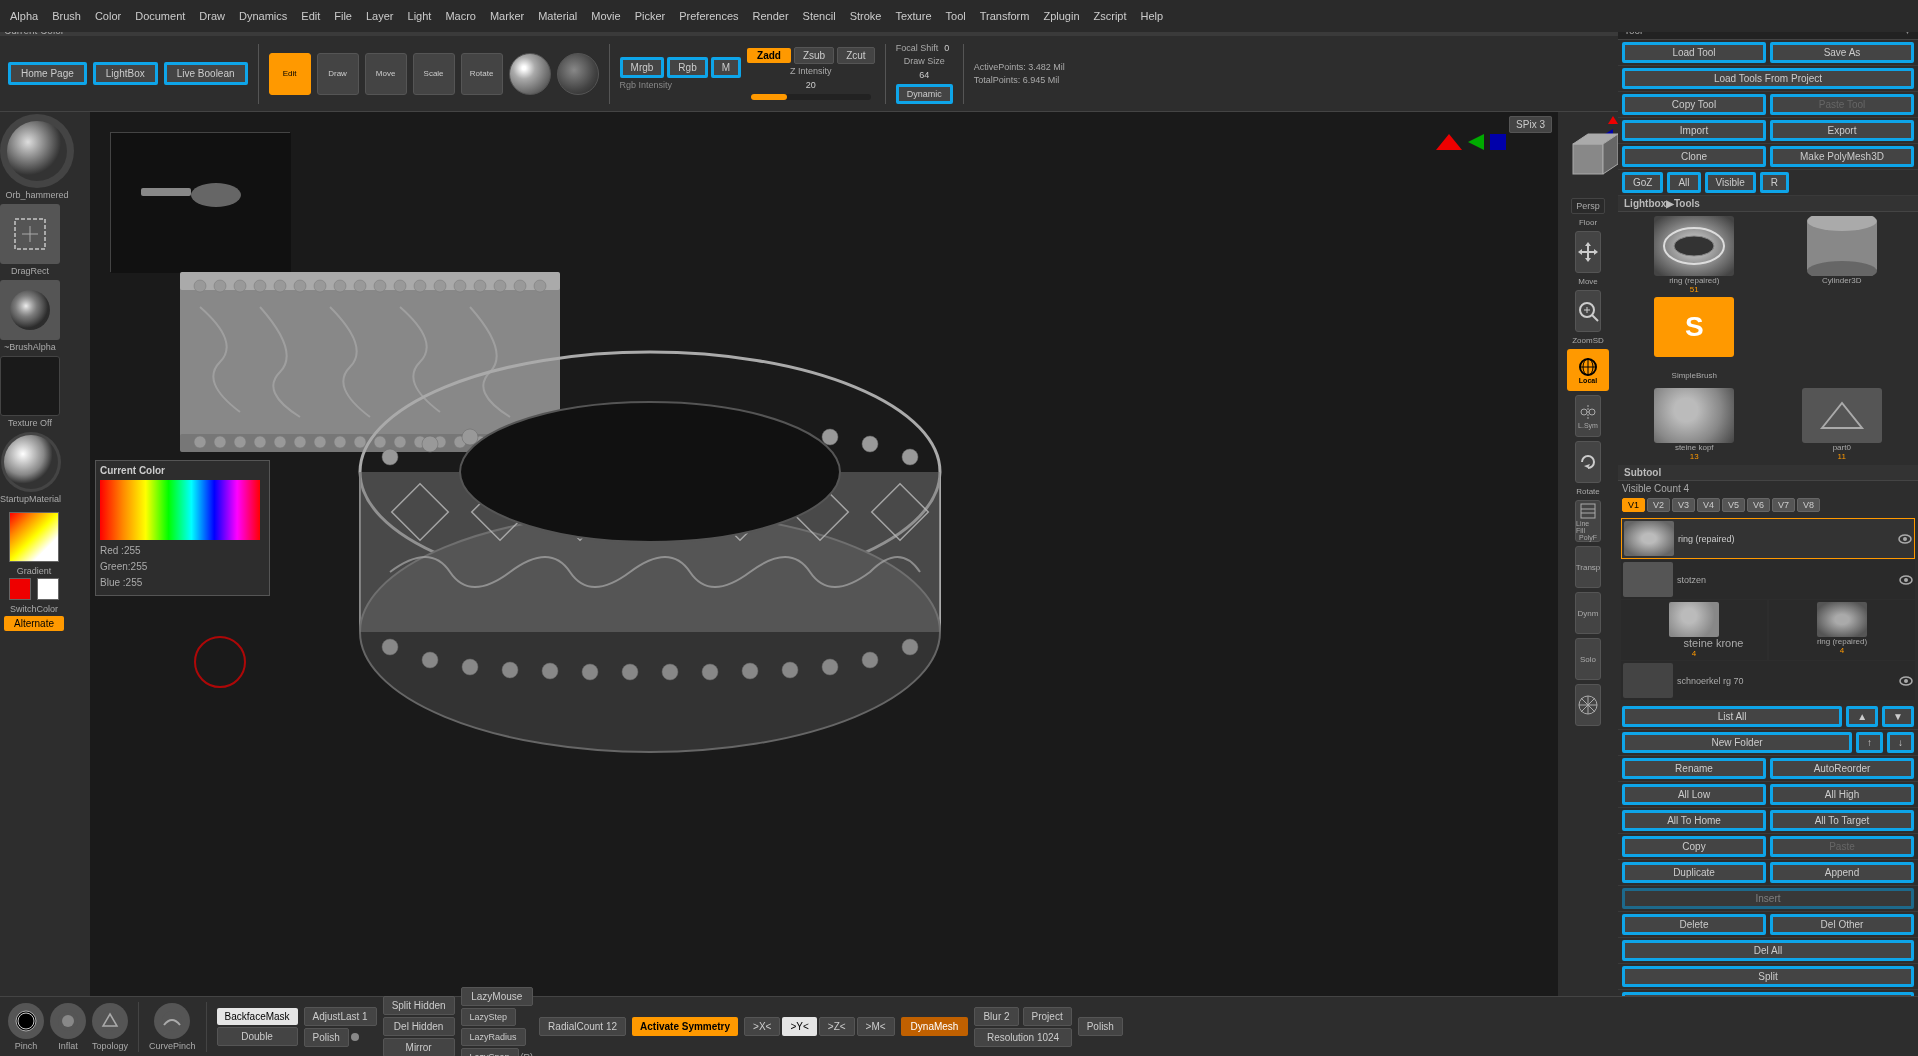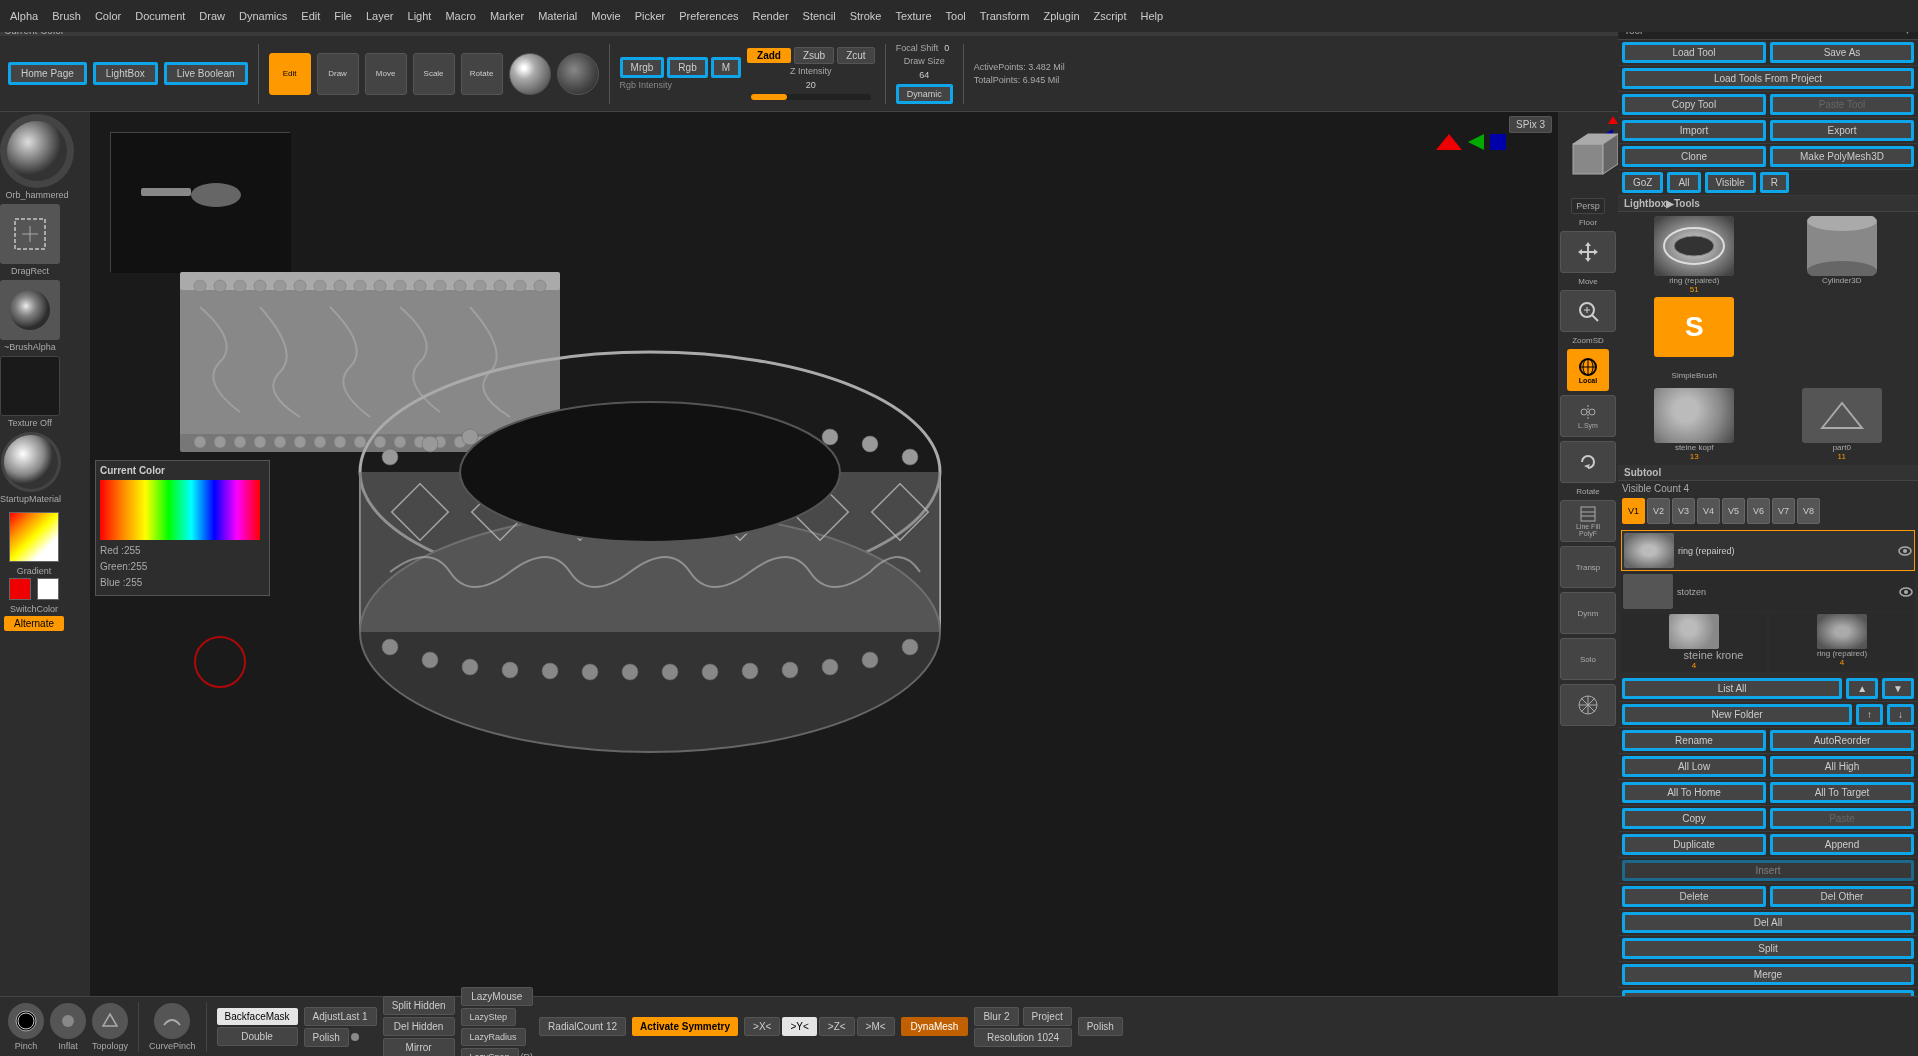--- a/index.html
+++ b/index.html
@@ -255,21 +255,21 @@
     
     .version-row {
       display: flex;
       gap: 2px;
       padding: 2px 4px;
     }
     .ver-btn {
       background: #555;
       color: #ccc;
       border: 1px solid #666;
-      padding: 7px 5px;
+      padding: 1px 5px;
       font-size: 9px;
       cursor: pointer;
       border-radius: 2px;
     }
     .ver-btn.active { background: #f90; color: #000; border-color: #f90; }
 
     .panel-section-title {
       background: #333;
       padding: 2px 6px;
       font-size: 10px;
@@ -308,21 +308,21 @@
       align-items: center;
       justify-content: center;
       flex-direction: column;
       cursor: pointer;
       font-size: 8px;
       color: #000;
       font-weight: bold;
     }
 
     .side-icon-btn {
-      width: 56px;
+      width: 26px;
       height: 42px;
       background: #444;
       border-radius: 3px;
       display: flex;
       align-items: center;
       justify-content: center;
       cursor: pointer;
       border: 1px solid #555;
     }
 
@@ -935,20 +935,28 @@
         <span style="font-size:11px;color:#aaa;margin-left:39px;">steine krone</span>
         <span style="font-size:8px;color:#f90;">4</span>
       </div>
       <div style="display:flex;flex-direction:column;align-items:center;background:#2a2a2a;padding:2px;cursor:pointer;">
         <div style="width:50px;height:35px;background:radial-gradient(ellipse, #aaa 20%, #555 80%);border-radius:2px;"></div>
         <span style="font-size:8px;color:#aaa;">ring (repaired)</span>
         <span style="font-size:8px;color:#f90;">4</span>
       </div>
     </div>
 
+    <div style="display:flex;align-items:center;gap:4px;background:#2a2a2a;padding:2px;margin:1px 0;">
+      <div style="width:50px;height:35px;background:#444;border-radius:2px;"></div>
+      <span style="font-size:9px;color:#aaa;flex:1;">schnoerkel rg 70</span>
+      <svg width="14" height="14">
+        <ellipse cx="7" cy="7" rx="6" ry="4" fill="none" stroke="#aaa" stroke-width="1.5"></ellipse>
+        <circle cx="7" cy="7" r="2" fill="#aaa"></circle>
+      </svg>
+    </div>
   </div>
 
   <div class="panel-row">
     <button class="panel-btn wide">List All</button>
     <button class="panel-btn">▲</button>
     <button class="panel-btn">▼</button>
   </div>
   <div class="panel-row">
     <button class="panel-btn wide">New Folder</button>
     <button class="panel-btn">↑</button>

